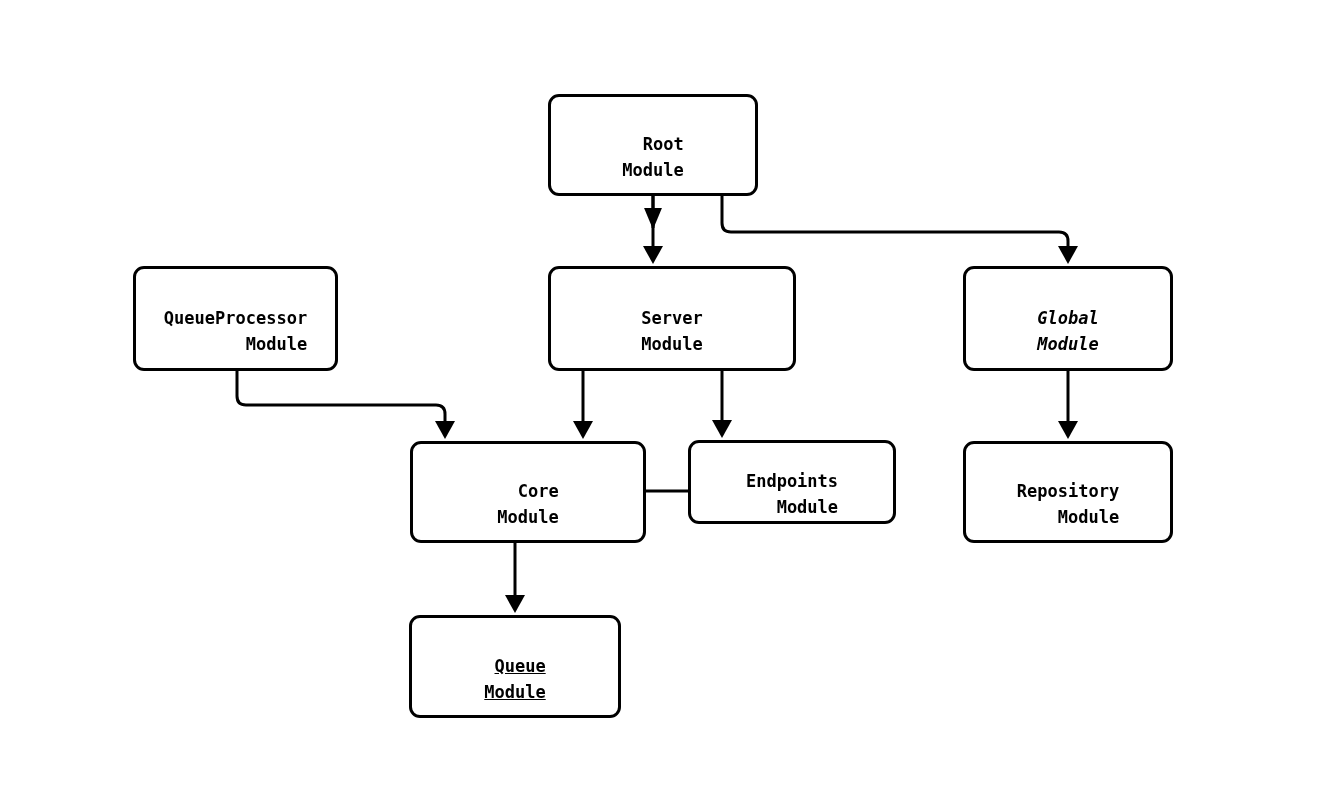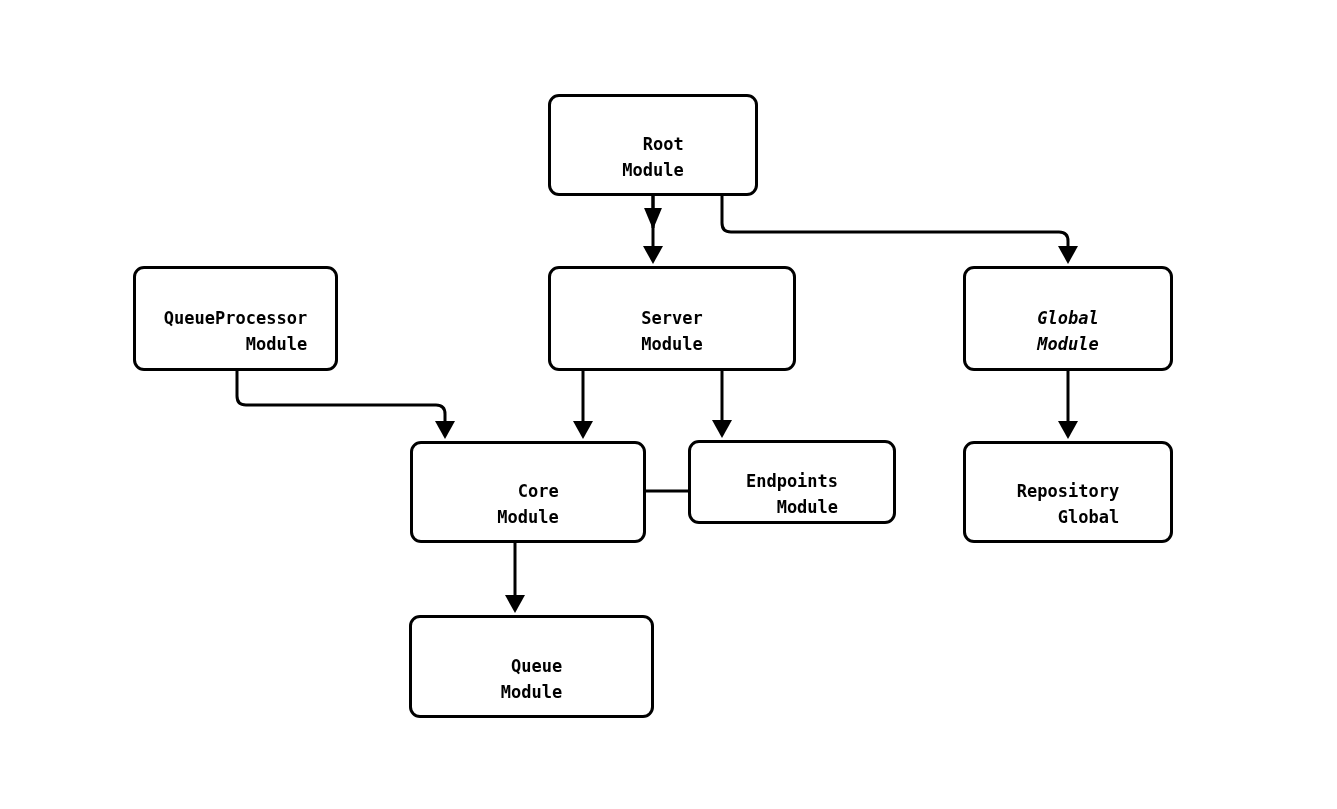--- a/index.html
+++ b/index.html
@@ -113,21 +113,21 @@
 Module</span>
   </div>
 
   <div class="node" style="left:688px; top:440px; width:208px; height:84px;">
     <span class="node-label">Endpoints
 Module</span>
   </div>
 
   <div class="node" style="left:963px; top:441px; width:210px; height:102px;">
     <span class="node-label">Repository
-Global</span>
+Module</span>
   </div>
 
-  <div class="node" style="left:409px; top:615px; width:245px; height:103px;">
+  <div class="node" style="left:409px; top:615px; width:212px; height:103px;text-decoration:underline;">
     <span class="node-label">Queue
 Module</span>
   </div>
 
 </div>
 
 </body></html>

